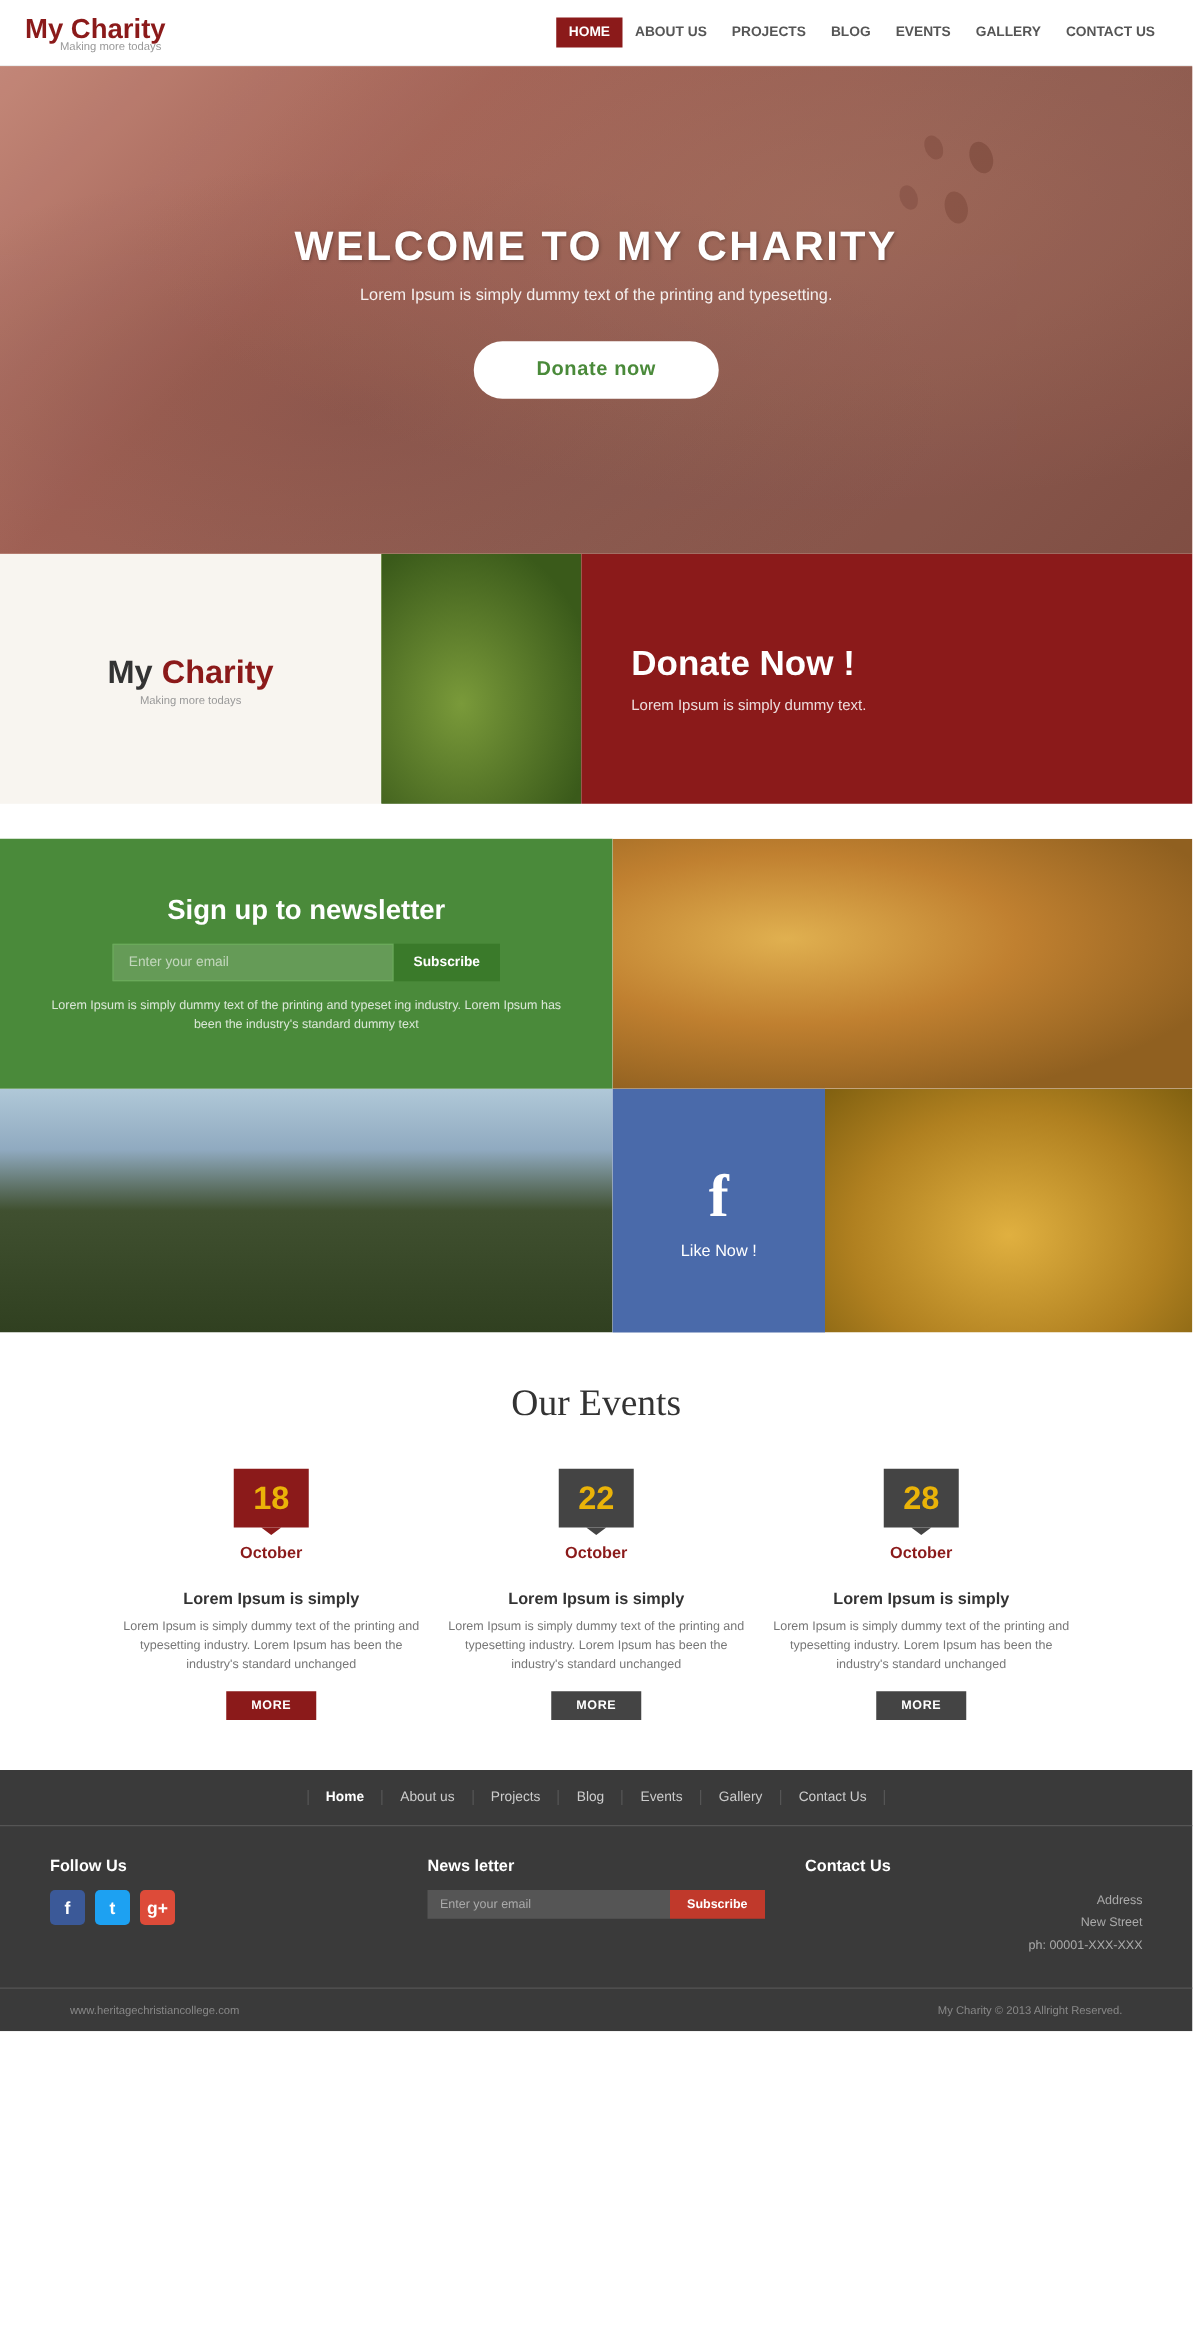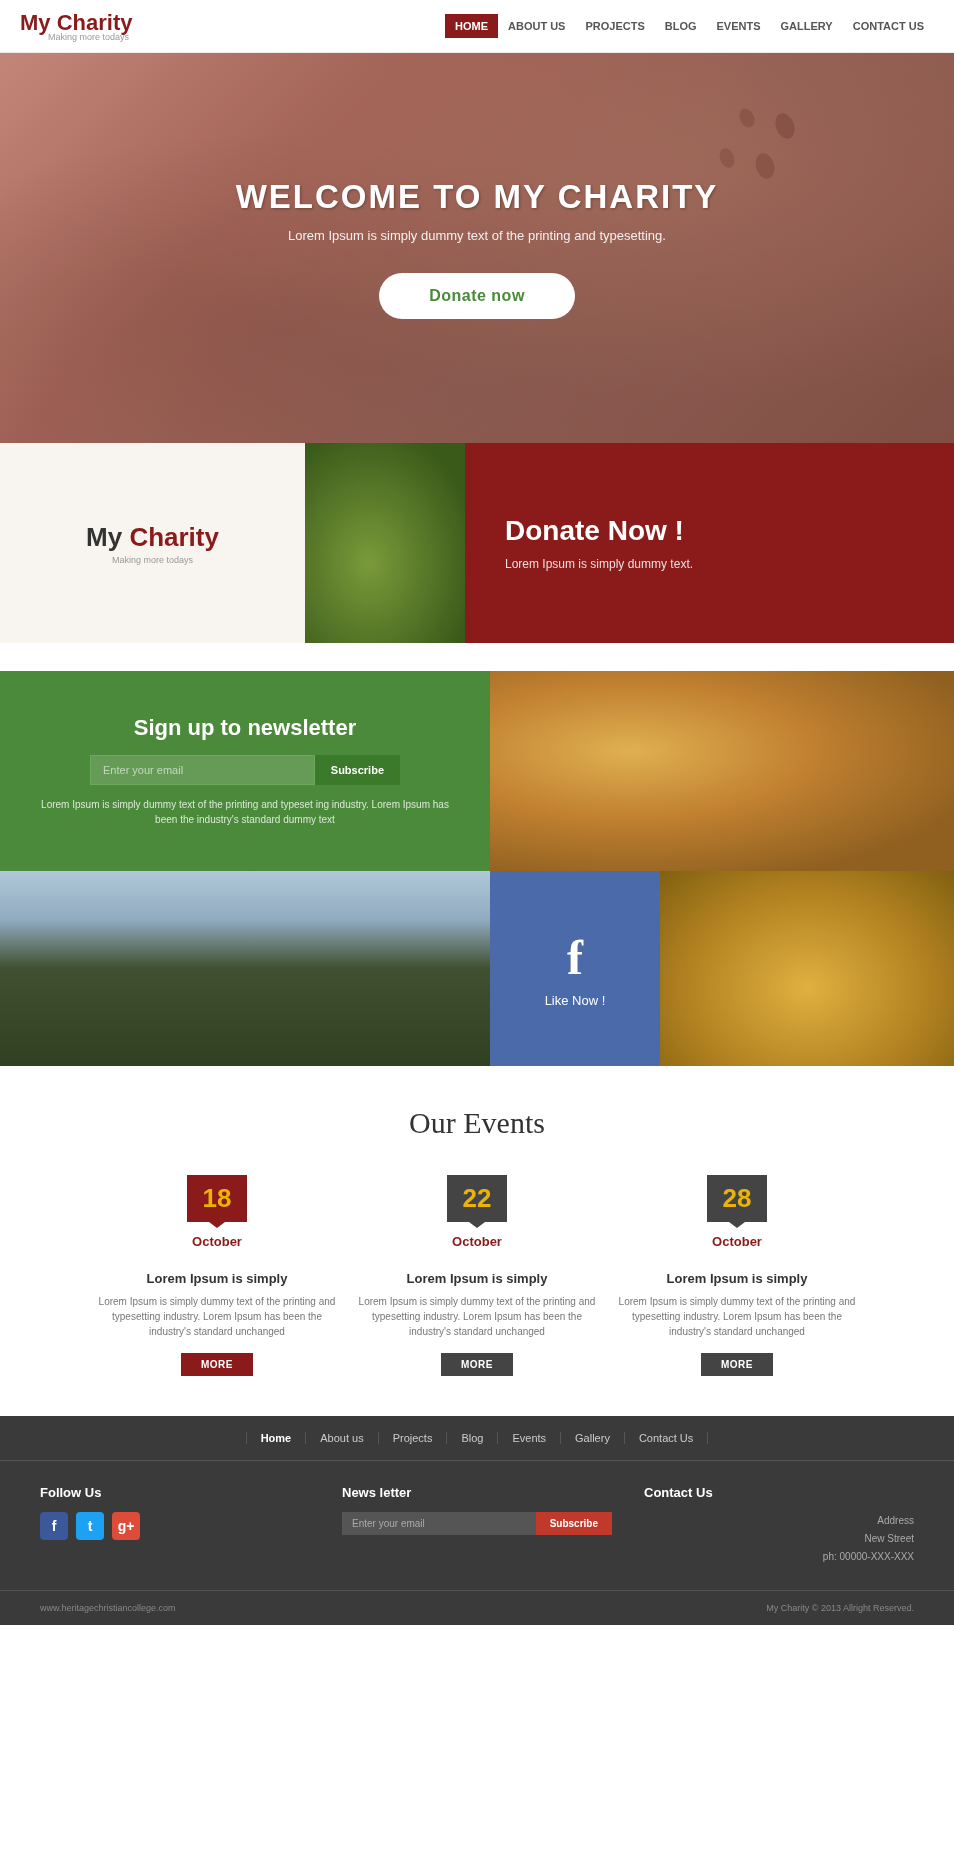--- a/index.html
+++ b/index.html
@@ -422,21 +422,21 @@
     .footer-contact-info {
       font-size: 10px;
       color: #aaa;
       line-height: 1.8;
       text-align: right;
     }
     .footer-bottom {
       display: flex;
       justify-content: space-between;
       align-items: center;
-      padding: 12px 40px;
+      padding: 12px 56px;
       border-top: 1px solid #555;
     }
     .footer-url {
       font-size: 9px;
       color: #888;
     }
     .footer-copy {
       font-size: 9px;
       color: #888;
       margin-left: 10px;
@@ -603,21 +603,21 @@
         <input class="footer-email-input" type="email" placeholder="Enter your email" style="">
         <button class="footer-subscribe-btn">Subscribe</button>
       </div>
     </div>
 
     <div>
       <div class="footer-section-title">Contact Us</div>
       <div class="footer-contact-info">
         <div>Address</div>
         <div>New Street</div>
-        <div>ph: 00000-XXX-XXX</div>
+        <div>ph: 00001-XXX-XXX</div>
       </div>
     </div>
   </div>
 
   <div class="footer-bottom">
     <span class="footer-url">www.heritagechristiancollege.com</span>
     <span class="footer-copy">My Charity © 2013 Allright Reserved.</span>
   </div>
 </footer>
 

